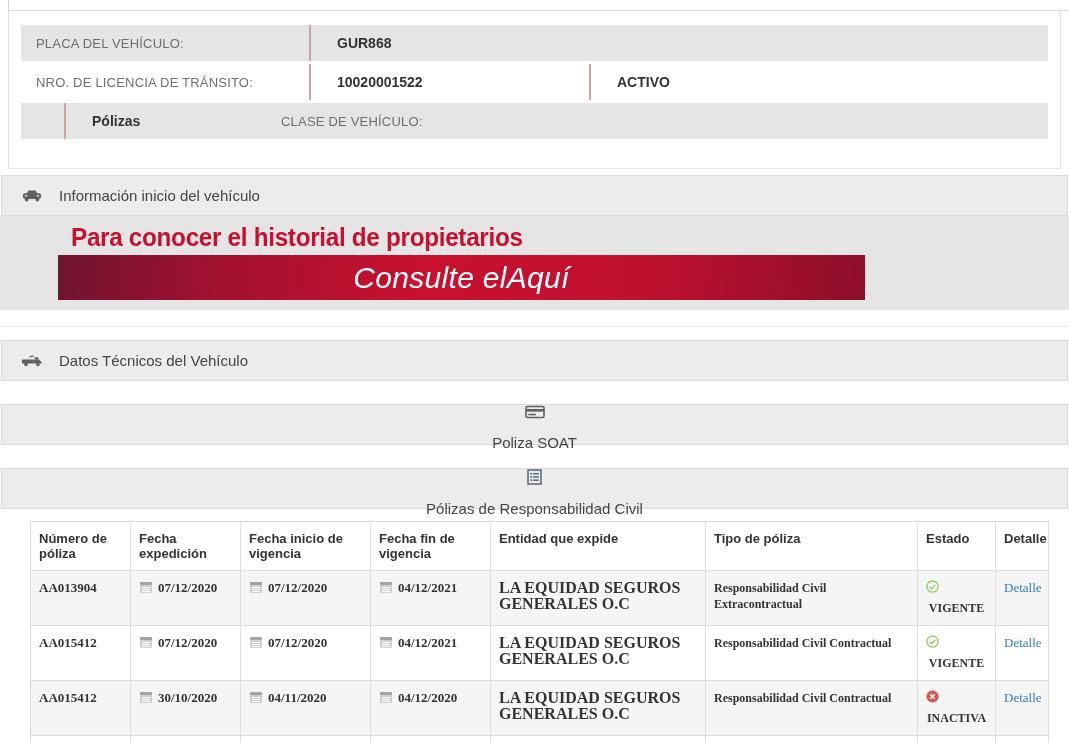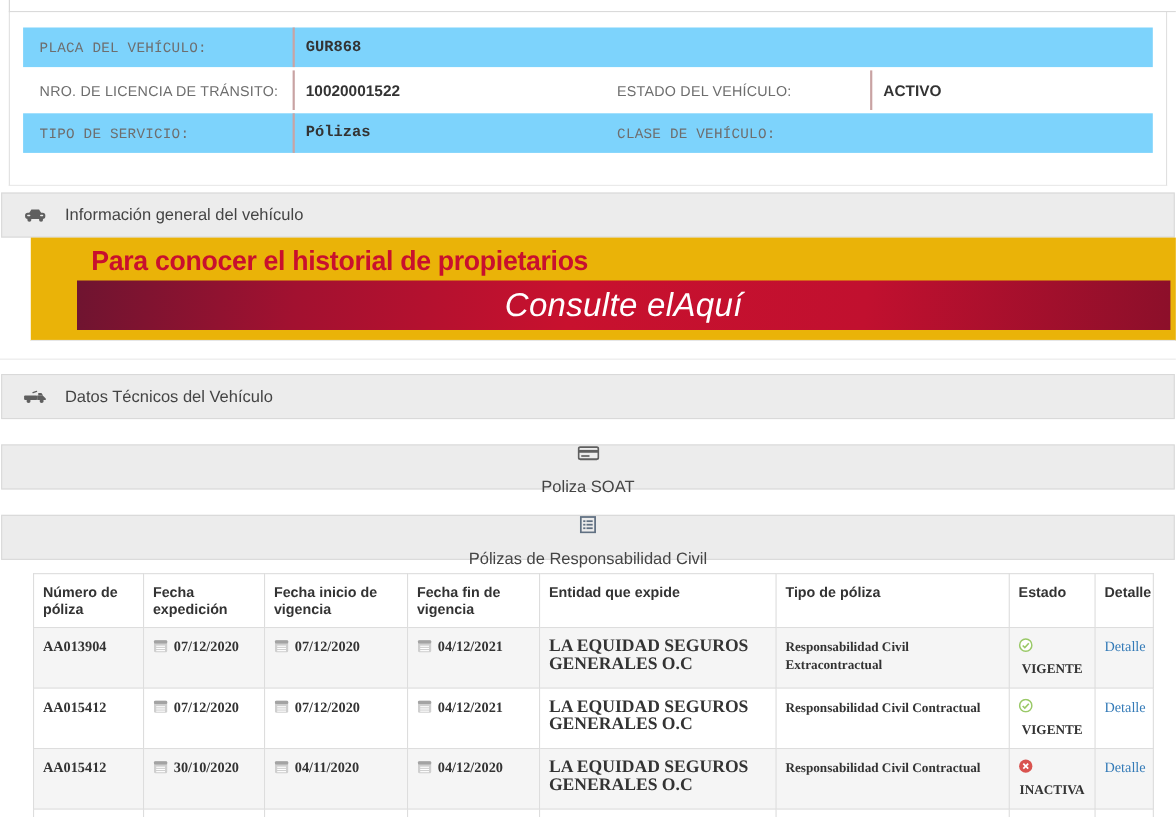--- a/index.html
+++ b/index.html
@@ -19,52 +19,52 @@
     border-left:1px solid #e0e0e0; border-right:1px solid #e0e0e0;
     border-bottom:1px solid #e8e8e8;
     padding:14px 12px 26px 12px;
   }
   .info-row {
     display:grid;
     grid-template-columns:245px 280px 245px 1fr;
     min-height:36px; align-items:center;
     margin-bottom:3px;
   }
-  .info-row.gray  { background:#7dd3fc;font-family:Liberation Mono, monospace; }
+  .info-row.gray  { background:#e5e5e5; }
   .info-row.white { background:#ffffff; }
   .cell-lbl { padding-left:15px; font-size:13px; color:#6e6e6e; letter-spacing:.2px; }
   .cell-val {
     align-self:stretch; display:flex; align-items:center;
-    border-left:2px solid #c9a3a3; padding-left:10px;
-    font-size:14px; font-weight:bold; color:#333;
+    border-left:2px solid #c9a3a3; padding-left:26px;
+    font-size:14px; font-weight:bold; color:#333;margin-left:43px;
   }
   .span3 { grid-column:2 / 5; }
 
   
   .acc {
     margin:0 1px; height:41px;
     background:#ececec; border:1px solid #d9d9d9;
     display:flex; align-items:center; gap:15px;
     padding:0 18px; font-size:15px; color:#444;
     cursor:pointer;
   }
   .acc .ico { display:flex; align-items:center; width:24px; justify-content:center; }
   .mt6  { margin-top:6px; }
   .mt13 { margin-top:13px; }
   .mt23 { margin-top:23px;flex-direction:column; }
 
   
-  .banner-wrap { background:#eab308; padding:7px 0 9px 0; border-bottom:1px solid #e6e6e6;margin-left:28px; }
+  .banner-wrap { background:#e5e5e5; padding:7px 0 9px 16px; border-bottom:1px solid #e6e6e6; }
   .banner-title {
     margin-left:55px; font-size:25px; font-weight:bold; color:#c8102e;
     letter-spacing:-.3px; transform:scaleX(.97); transform-origin:left center;
     line-height:28px;
   }
   .banner-ribbon {
-    margin-left:42px; margin-top:4px; width:994px; height:45px;
+    margin-left:42px; margin-top:4px; width:807px; height:45px;
     background:linear-gradient(96deg,#6f1430 0%, #a21130 20%, #c8112e 45%, #c1102f 72%, #8c0f2a 100%);
     display:flex; align-items:center; justify-content:center;
     color:#fff; font-style:italic; font-size:30px; letter-spacing:.3px;
     cursor:pointer;
   }
   .banner-ribbon b { margin:0 .28em; }
   .spacer-strip { height:17px; border-bottom:1px solid #e9e9e9; }
 
   
   .tbl-wrap { margin:12px 30px 0 30px; }
@@ -91,42 +91,40 @@
 <div class="top-line"></div>
 
 <div class="info-panel">
   <div class="info-row gray">
     <div class="cell-lbl">PLACA DEL VEHÍCULO:</div>
     <div class="cell-val span3">GUR868</div>
   </div>
   <div class="info-row white">
     <div class="cell-lbl">NRO. DE LICENCIA DE TRÁNSITO:</div>
     <div class="cell-val">10020001522</div>
-    <div class="cell-lbl">ESTADO DEL VEHÍCULO:</div>
     <div class="cell-val">ACTIVO</div>
   </div>
   <div class="info-row gray">
-    <div class="cell-lbl">TIPO DE SERVICIO:</div>
     <div class="cell-val">Pólizas</div>
     <div class="cell-lbl">CLASE DE VEHÍCULO:</div>
   </div>
 </div>
 
 <div class="acc mt6">
   <span class="ico">
     <svg width="22" height="13" viewBox="0 0 24 14" fill="#5f5f5f">
       <path d="M6 5 L8.2 1.5 H15.8 L18 5 Z"></path>
       <rect x="2" y="4.6" width="20" height="6.2" rx="2.6"></rect>
       <circle cx="6.2" cy="11.6" r="2"></circle>
         <circle cx="17.8" cy="11.6" r="2"></circle>
       <rect x="4" y="6.6" width="3.2" height="1.6" rx="0.8" fill="#ececec"></rect>
       <rect x="16.8" y="6.6" width="3.2" height="1.6" rx="0.8" fill="#ececec"></rect>
     </svg>
   </span>
-  <span>Información general del vehículo</span>
+  <span>Información inicio del vehículo</span>
 </div>
 
 <div class="banner-wrap">
   <div class="banner-title">Para conocer el historial de propietarios</div>
   <div class="banner-ribbon">
     <span>Consulte el</span>
     <span>Aquí</span>
   </div>
 </div>
 <div class="spacer-strip"></div>

